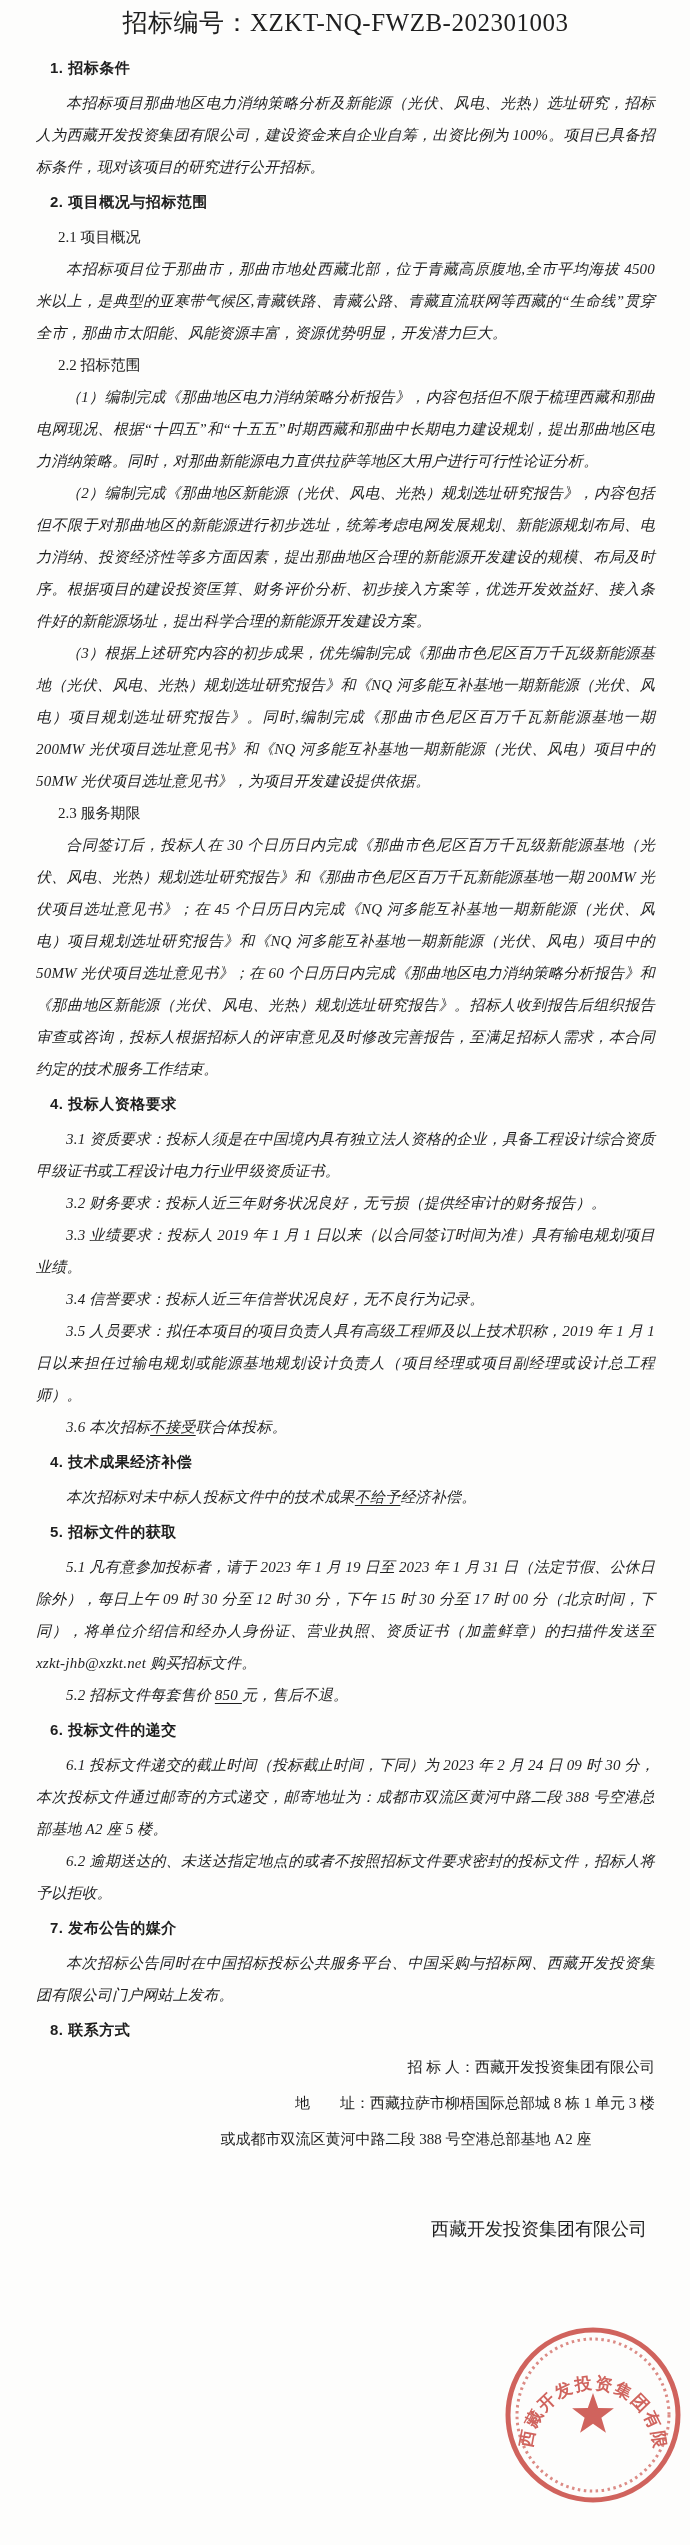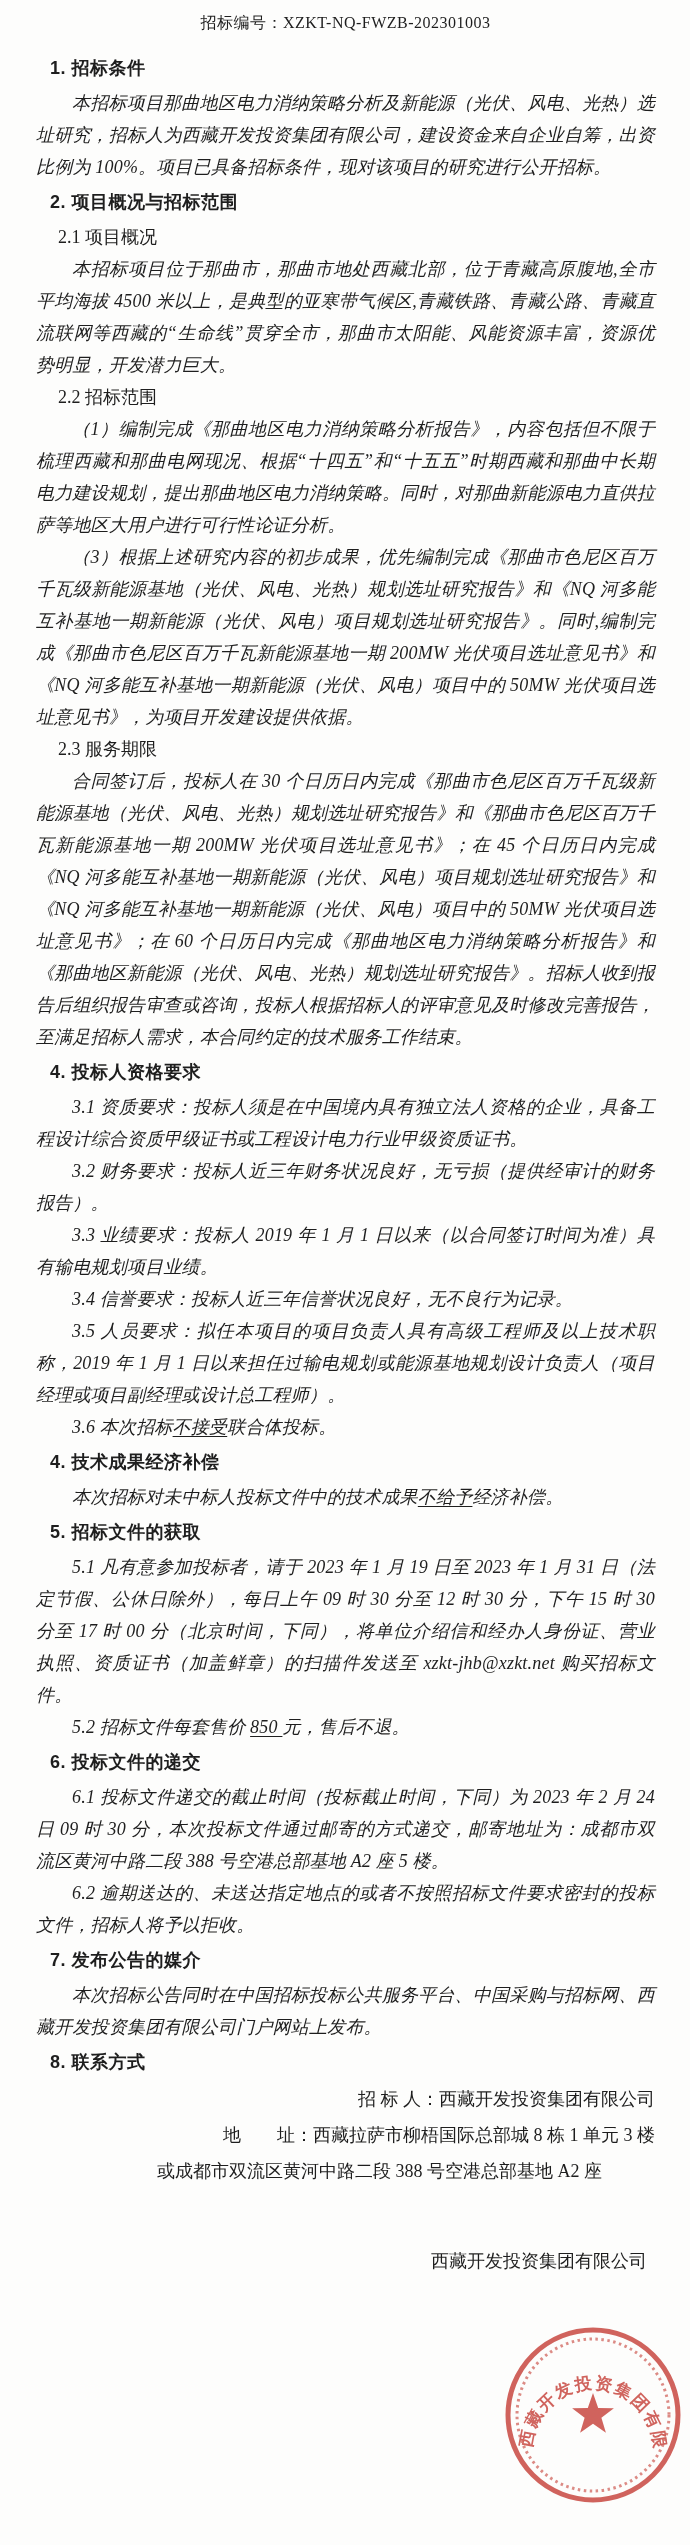--- a/index.html
+++ b/index.html
@@ -12,42 +12,42 @@
     overflow:hidden;
   }
   .page{
     width:690px;height:2545px;
     padding:8px 35px 0 36px;
     box-sizing:border-box;
     position:relative;
   }
   .doc-title{
     text-align:center;
-    font-size:16px;
+    font-size:25px;
     line-height:30px;
     margin-bottom:14px;
     letter-spacing:.5px;
   }
-  .doc-body{font-size:18px;line-height:32px;}
+  .doc-body{font-size:15px;line-height:32px;}
   .blk-heading{
     font-weight:bold;
     margin:3px 0 3px 14px;
     font-family:"Liberation Sans","DejaVu Sans",sans-serif;
     letter-spacing:.5px;
   }
   .blk-subheading{margin-left:22px;}
   .blk-para{
     text-indent:2em;
     text-align:justify;
     letter-spacing:.2px;
     font-style:italic;
   }
   .blk-contact{margin-left:26px;line-height:36px;text-align:right;}
   .c-label{display:inline-block;width:95px;}
-  .blk-contact-cont{margin-left:121px;line-height:36px;}
+  .blk-contact-cont{margin-left:121px;line-height:36px;text-align:center;}
   .u{text-decoration:underline;text-underline-offset:3px;}
   .signature{
     margin-top:52px;
     display:flex;
     flex-direction:column;
     align-items:flex-end;
     font-size:18px;
     line-height:40px;
     position:relative;
     z-index:1;
@@ -73,20 +73,21 @@
   <div class="doc-title">招标编号：XZKT-NQ-FWZB-202301003</div>
 
   <div class="doc-body">
       <div class="blk-heading"><span>1. 招标条件</span></div>
       <div class="blk-para"><span>本招标项目那曲地区电力消纳策略分析及新能源（光伏、风电、光热）选址研究，招标人为西藏开发投资集团有限公司，建设资金来自企业自筹，出资比例为 100%。项目已具备招标条件，现对该项目的研究进行公开招标。</span></div>
       <div class="blk-heading"><span>2. 项目概况与招标范围</span></div>
       <div class="blk-subheading"><span>2.1 项目概况</span></div>
       <div class="blk-para"><span>本招标项目位于那曲市，那曲市地处西藏北部，位于青藏高原腹地,全市平均海拔 4500 米以上，是典型的亚寒带气候区,青藏铁路、青藏公路、青藏直流联网等西藏的“生命线”贯穿全市，那曲市太阳能、风能资源丰富，资源优势明显，开发潜力巨大。</span></div>
       <div class="blk-subheading"><span>2.2 招标范围</span></div>
       <div class="blk-para"><span>（1）编制完成《那曲地区电力消纳策略分析报告》，内容包括但不限于梳理西藏和那曲电网现况、根据“十四五”和“十五五”时期西藏和那曲中长期电力建设规划，提出那曲地区电力消纳策略。同时，对那曲新能源电力直供拉萨等地区大用户进行可行性论证分析。</span></div>
+      <div class="blk-para"><span>（2）编制完成《那曲地区新能源（光伏、风电、光热）规划选址研究报告》，内容包括但不限于对那曲地区的新能源进行初步选址，统筹考虑电网发展规划、新能源规划布局、电力消纳、投资经济性等多方面因素，提出那曲地区合理的新能源开发建设的规模、布局及时序。根据项目的建设投资匡算、财务评价分析、初步接入方案等，优选开发效益好、接入条件好的新能源场址，提出科学合理的新能源开发建设方案。</span></div>
       <div class="blk-para"><span>（3）根据上述研究内容的初步成果，优先编制完成《那曲市色尼区百万千瓦级新能源基地（光伏、风电、光热）规划选址研究报告》和《NQ 河多能互补基地一期新能源（光伏、风电）项目规划选址研究报告》。同时,编制完成《那曲市色尼区百万千瓦新能源基地一期 200MW 光伏项目选址意见书》和《NQ 河多能互补基地一期新能源（光伏、风电）项目中的 50MW 光伏项目选址意见书》，为项目开发建设提供依据。</span></div>
       <div class="blk-subheading"><span>2.3 服务期限</span></div>
       <div class="blk-para"><span>合同签订后，投标人在 30 个日历日内完成《那曲市色尼区百万千瓦级新能源基地（光伏、风电、光热）规划选址研究报告》和《那曲市色尼区百万千瓦新能源基地一期 200MW 光伏项目选址意见书》；在 45 个日历日内完成《NQ 河多能互补基地一期新能源（光伏、风电）项目规划选址研究报告》和《NQ 河多能互补基地一期新能源（光伏、风电）项目中的 50MW 光伏项目选址意见书》；在 60 个日历日内完成《那曲地区电力消纳策略分析报告》和《那曲地区新能源（光伏、风电、光热）规划选址研究报告》。招标人收到报告后组织报告审查或咨询，投标人根据招标人的评审意见及时修改完善报告，至满足招标人需求，本合同约定的技术服务工作结束。</span></div>
       <div class="blk-heading"><span>4. 投标人资格要求</span></div>
       <div class="blk-para"><span>3.1 资质要求：投标人须是在中国境内具有独立法人资格的企业，具备工程设计综合资质甲级证书或工程设计电力行业甲级资质证书。</span></div>
       <div class="blk-para"><span>3.2 财务要求：投标人近三年财务状况良好，无亏损（提供经审计的财务报告）。</span></div>
       <div class="blk-para"><span>3.3 业绩要求：投标人 2019 年 1 月 1 日以来（以合同签订时间为准）具有输电规划项目业绩。</span></div>
       <div class="blk-para"><span>3.4 信誉要求：投标人近三年信誉状况良好，无不良行为记录。</span></div>
       <div class="blk-para"><span>3.5 人员要求：拟任本项目的项目负责人具有高级工程师及以上技术职称，2019 年 1 月 1 日以来担任过输电规划或能源基地规划设计负责人（项目经理或项目副经理或设计总工程师）。</span></div>
       <div class="blk-para"><span>3.6 本次招标</span><span class="u">不接受</span><span>联合体投标。</span></div>

